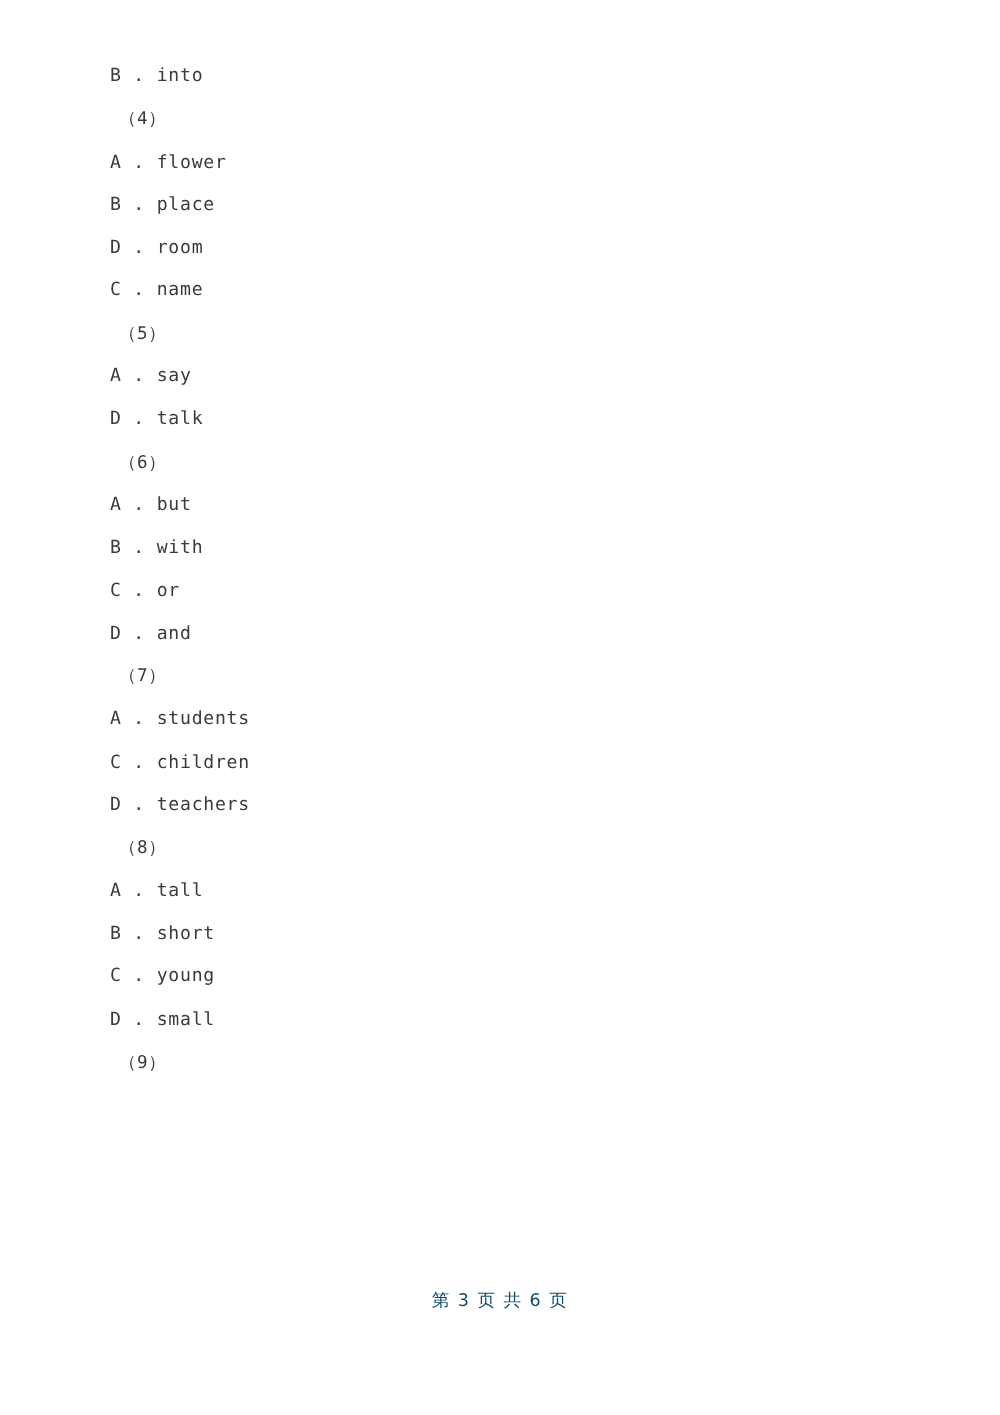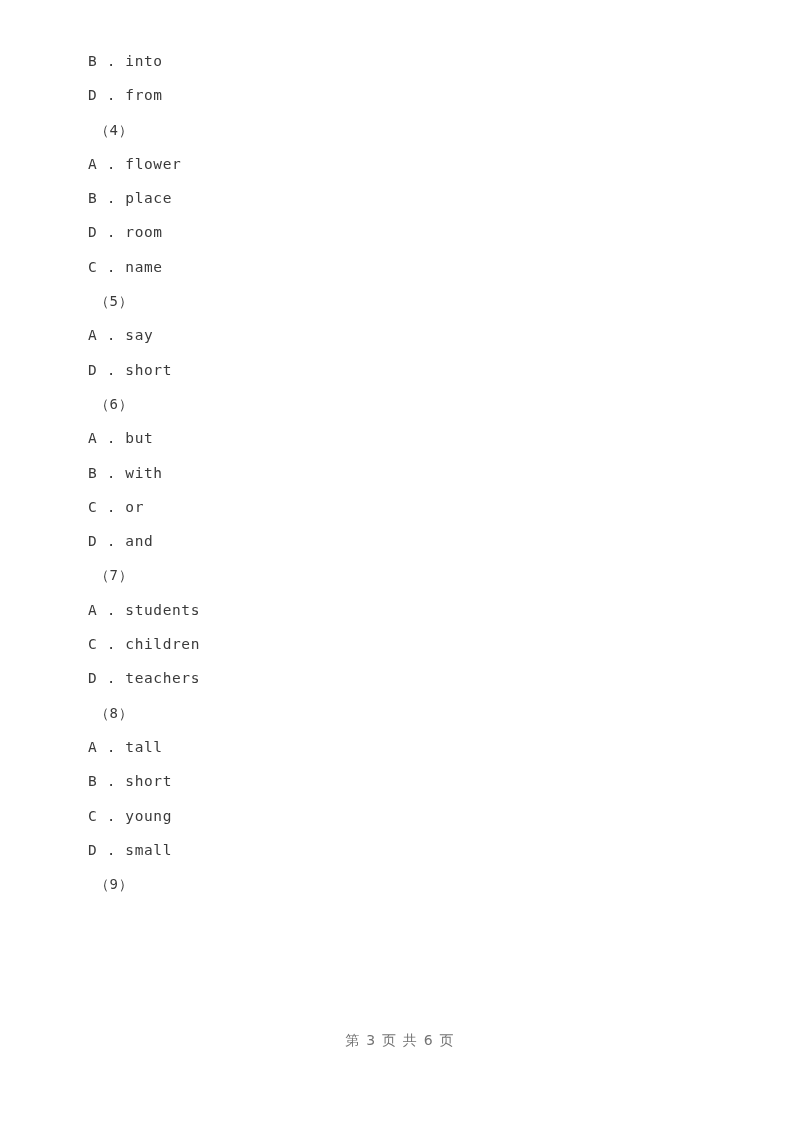--- a/index.html
+++ b/index.html
@@ -53,40 +53,39 @@
 
   #footer {
     position: absolute;
     left: 0;
     top: 1032px;
     width: 800px;
     text-align: center;
     font-family: "DejaVu Sans", "Liberation Sans", sans-serif;
     font-size: 14px;
     letter-spacing: 1.2px;
-    color: #737373;
+    color: #0c4a6e;
     white-space: pre;
   }
 </style>
 </head>
 <body>
 
 <div id="page">
 
   <div id="content">
       <div class="line option">B . into</div>
-      <div class="line option">D . from</div>
       <div class="line group">（4）</div>
       <div class="line option">A . flower</div>
       <div class="line option">B . place</div>
       <div class="line option">D . room</div>
       <div class="line option">C . name</div>
       <div class="line group">（5）</div>
       <div class="line option">A . say</div>
-      <div class="line option">D . short</div>
+      <div class="line option">D . talk</div>
       <div class="line group">（6）</div>
       <div class="line option">A . but</div>
       <div class="line option">B . with</div>
       <div class="line option">C . or</div>
       <div class="line option">D . and</div>
       <div class="line group">（7）</div>
       <div class="line option">A . students</div>
       <div class="line option">C . children</div>
       <div class="line option">D . teachers</div>
       <div class="line group">（8）</div>

